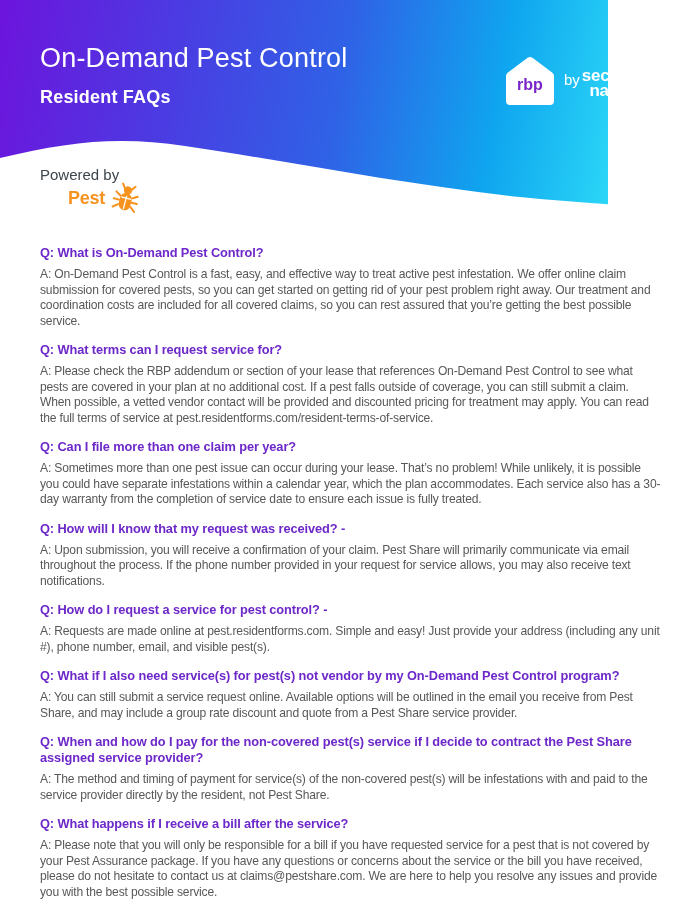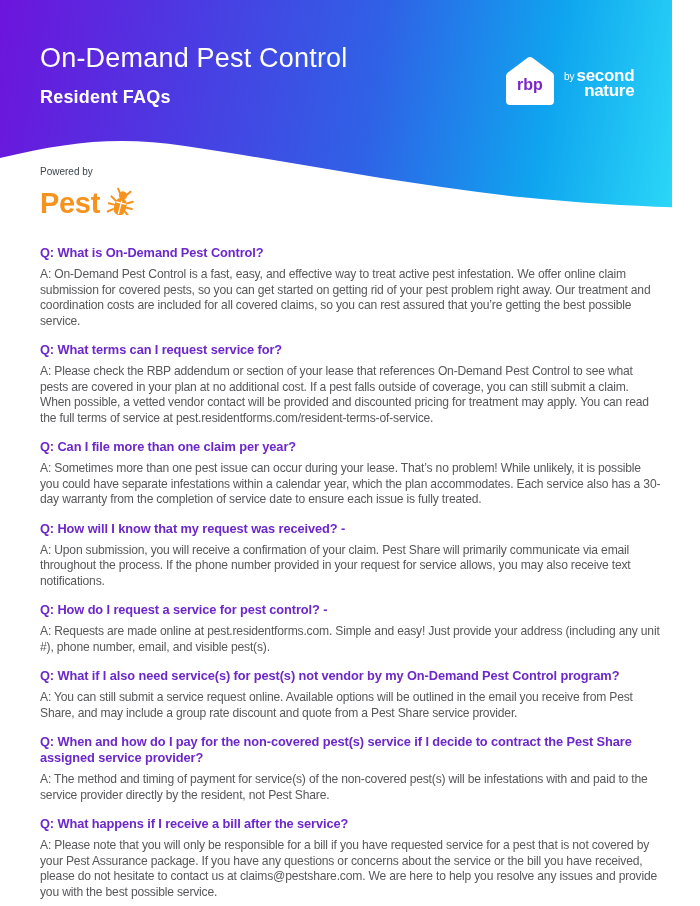--- a/index.html
+++ b/index.html
@@ -5,42 +5,42 @@
   html,body{margin:0;padding:0;}
   body{
     width:700px;height:906px;background:#ffffff;overflow:hidden;
     font-family:"Liberation Sans",sans-serif;
     -webkit-font-smoothing:antialiased;
   }
   .page{position:relative;width:700px;height:906px;background:#fff;}
 
   
   .hero{
-    position:relative;width:672px;height:215px;
+    position:relative;width:608px;height:215px;
     background:linear-gradient(100deg,#6D14DC 0%,#4B3BE2 28%,#2F62E6 55%,#0FA5EF 80%,#2BD7F7 100%);
     overflow:hidden;
     text-decoration:underline;
   }
   .hero-wave{position:absolute;left:0;top:0;width:700px;height:215px;display:block;}
   .hero-title{position:absolute;left:40px;top:42px;color:#fff;}
   .hero-title .t1{font-size:27px;font-weight:400;letter-spacing:.2px;line-height:32px;}
   .hero-title .t2{font-size:18px;font-weight:700;letter-spacing:.2px;line-height:32px;margin-top:7px;}
 
   
   .rbp-lockup{position:absolute;left:505px;top:56px;display:flex;align-items:center;}
   .rbp-badge{width:50px;height:54px;display:block;}
   .sn{display:flex;align-items:flex-start;margin-left:9px;color:#fff;}
-  .sn .by{font-size:10px;font-weight:400;margin:3px 2px 0 0;}
+  .sn .by{font-size:15px;font-weight:400;margin:3px 2px 0 0;}
   .sn-stack{display:flex;flex-direction:column;align-items:flex-end;font-weight:700;font-size:17px;line-height:15px;letter-spacing:-.3px;}
 
   
   .pestshare{position:absolute;left:40px;top:166px;}
-  .powered{font-size:10px;color:#3C454C;margin-bottom:16px;font-weight:500;}
+  .powered{font-size:15px;color:#3C454C;margin-bottom:5px;font-weight:500;}
   .ps-line1{display:flex;align-items:flex-start;}
-  .ps-word{font-size:29px;font-weight:800;color:#F6921E;line-height:20px;letter-spacing:-.3px;}
+  .ps-word{font-size:18px;font-weight:800;color:#F6921E;line-height:20px;letter-spacing:-.3px;margin-left:28px;}
   .ps-bug{margin:-6px 0 0 6px;}
   .ps-line2{margin-left:18px;margin-top:1px;display:flex;align-items:flex-start;}
   .ps-tm{font-size:8px;color:#F6921E;font-weight:700;margin-top:2px;}
 
   
   main{padding:30px 38px 0 40px;}
   section.faq h3{
     color:#6D28C9;font-size:12.8px;font-weight:700;letter-spacing:-.1px;
     line-height:16px;margin:0 0 6px 0;
   }

